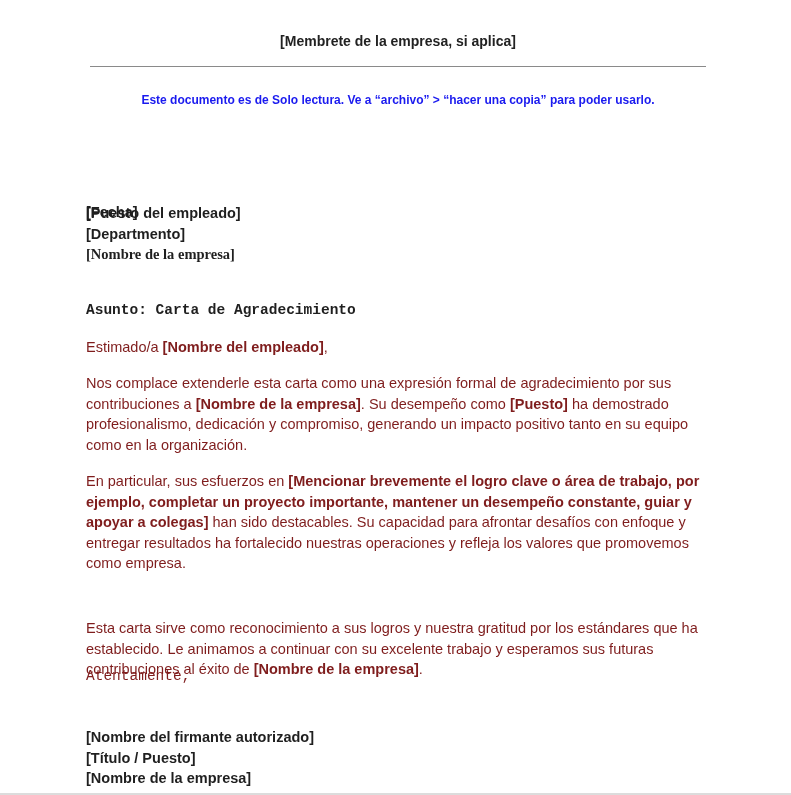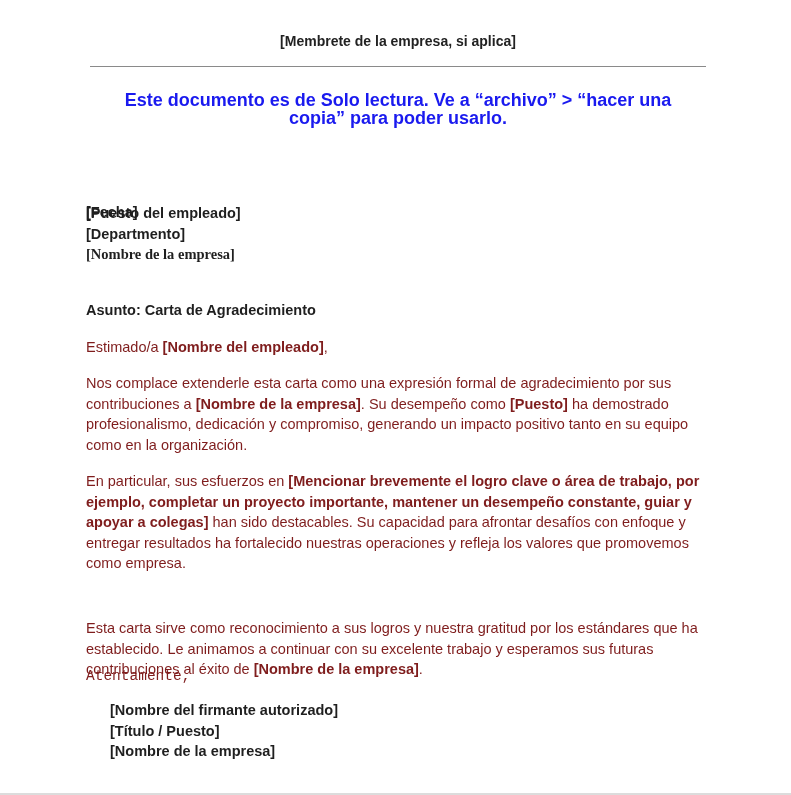--- a/index.html
+++ b/index.html
@@ -9,21 +9,21 @@
   }
   .page { position: absolute; left: 0; top: 0; width: 791px; height: 793px; background: #fff; }
   .bottom-edge { position: absolute; left: 0; bottom: 0; width: 791px; height: 2px; background: #dcdcdc; }
   .letterhead {
     position: absolute; top: 33px; left: 0; width: 796px; text-align: center;
     font-weight: bold; font-size: 14px; color: #222;
   }
   .divider { position: absolute; top: 66px; left: 90px; width: 616px; height: 1px; background: #8a8a8a; }
   .notice {
     position: absolute; top: 91px; left: 96px; width: 604px; text-align: center;
-    font-weight: bold; font-size: 18px; line-height: 18px; color: #1a1aef;
+    font-weight: bold; font-size: 12px; line-height: 18px; color: #1a1aef;
   }
   .body { position: absolute; left: 86px; top: 0; width: 630px; font-size: 14.5px; line-height: 20.5px; }
   .blk { position: absolute; left: 0; width: 630px; }
   .b { font-weight: bold; }
   .serif { font-family: "Liberation Serif", serif; font-weight: bold; font-size: 14.5px; }
   .reg { color: #7f1d1d; }
 </style>
 </head>
 <body>
 
@@ -34,32 +34,32 @@
 
   <div class="body">
     <div class="blk b" style="top:162px;margin-top:40px;">[Fecha]</div>
 
     <div class="blk" style="top:203px;">
       <div class="b">[Puesto del empleado]</div>
       <div class="b">[Departmento]</div>
       <div class="serif">[Nombre de la empresa]</div>
     </div>
 
-    <div class="blk b" style="top:300px;">Asunto: Carta de Agradecimiento</div>
+    <div class="blk b" style="top:300px;font-family:Liberation Mono, monospace;">Asunto: Carta de Agradecimiento</div>
 
     <div class="blk reg" style="top:337px;"><span>Estimado/a </span><span class="b">[Nombre del empleado]</span><span>,</span></div>
 
     <div class="blk reg" style="top:373px;"><span>Nos complace extenderle esta carta como una expresión formal de agradecimiento por sus contribuciones a </span><span class="b">[Nombre de la empresa]</span><span>. Su desempeño como </span><span class="b">[Puesto]</span><span> ha demostrado profesionalismo, dedicación y compromiso, generando un impacto positivo tanto en su equipo como en la organización.</span></div>
 
     <div class="blk reg" style="top:471px;"><span>En particular, sus esfuerzos en </span><span class="b">[Mencionar brevemente el logro clave o área de trabajo, por ejemplo, completar un proyecto importante, mantener un desempeño constante, guiar y apoyar a colegas]</span><span> han sido destacables. Su capacidad para afrontar desafíos con enfoque y entregar resultados ha fortalecido nuestras operaciones y refleja los valores que promovemos como empresa.</span></div>
 
     <div class="blk reg" style="top:618px;"><span>Esta carta sirve como reconocimiento a sus logros y nuestra gratitud por los estándares que ha establecido. Le animamos a continuar con su excelente trabajo y esperamos sus futuras contribuciones al éxito de </span><span class="b">[Nombre de la empresa]</span><span>.</span></div>
 
     <div class="blk reg" style="top:666px;font-family:Liberation Mono, monospace;">Atentamente,</div>
 
-    <div class="blk" style="top:700px;margin-left:24px;">
+    <div class="blk" style="top:727px;">
       <div class="b">[Nombre del firmante autorizado]</div>
       <div class="b">[Título / Puesto]</div>
       <div class="b">[Nombre de la empresa]</div>
     </div>
   </div>
 </div>
 <div class="bottom-edge"></div>
 
 </body></html>

